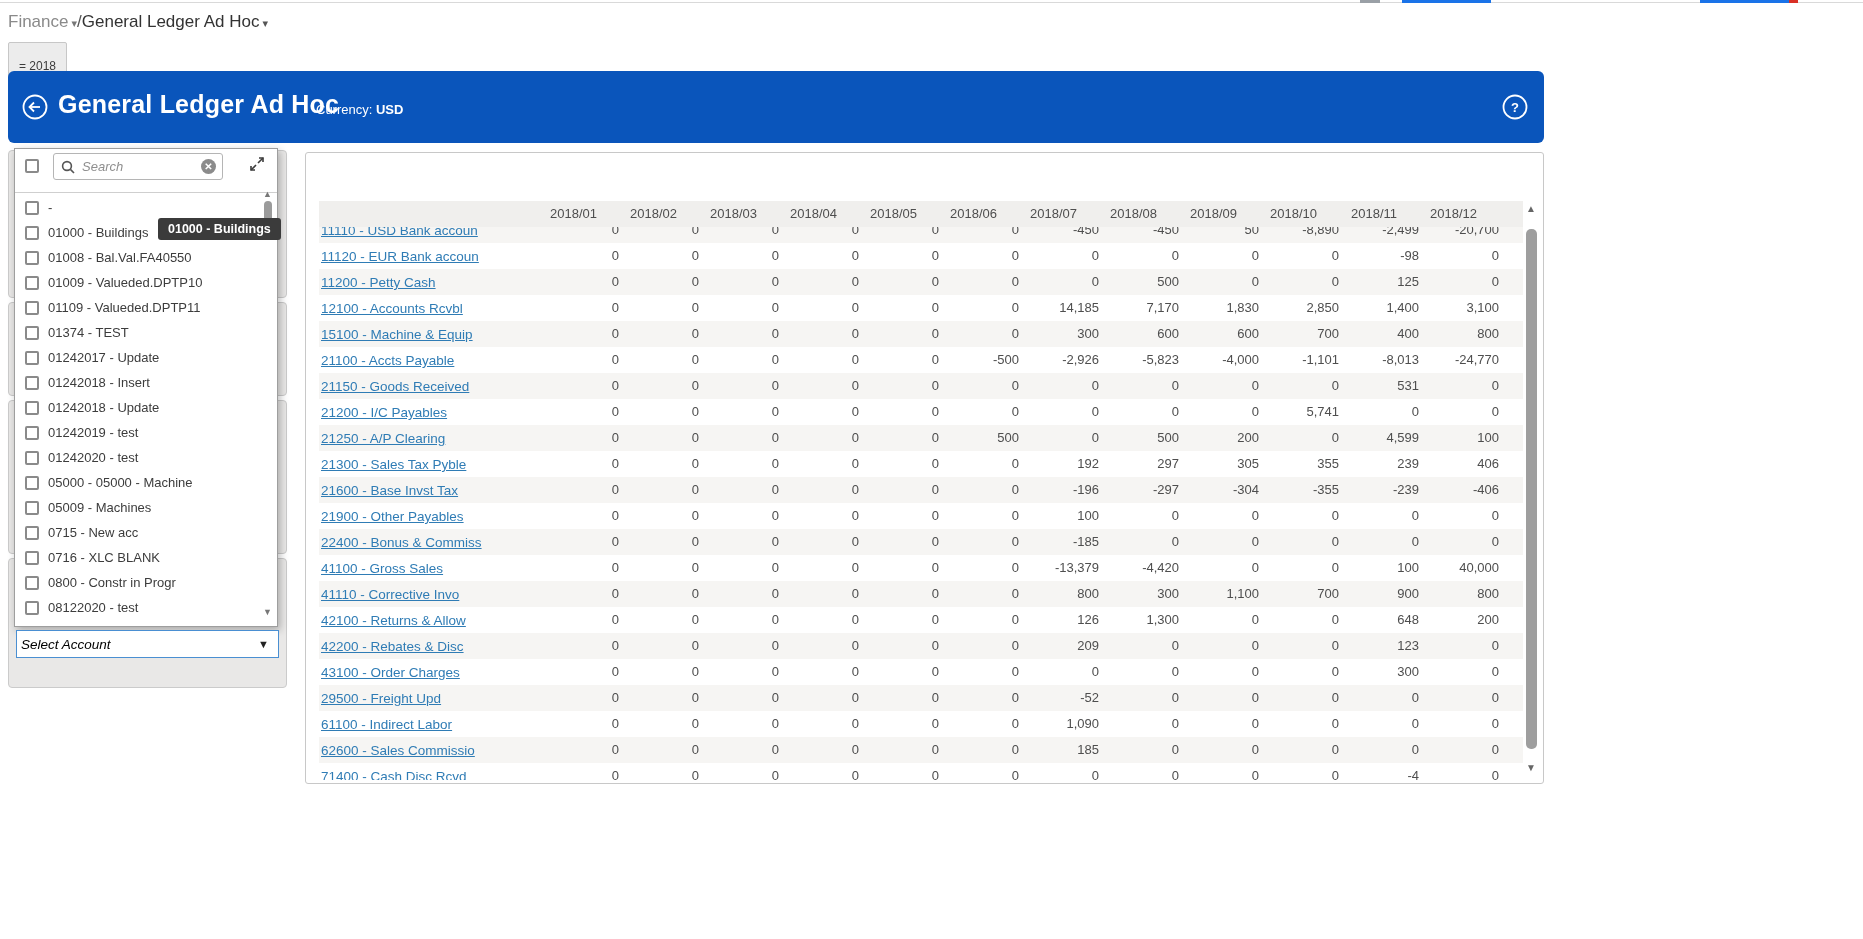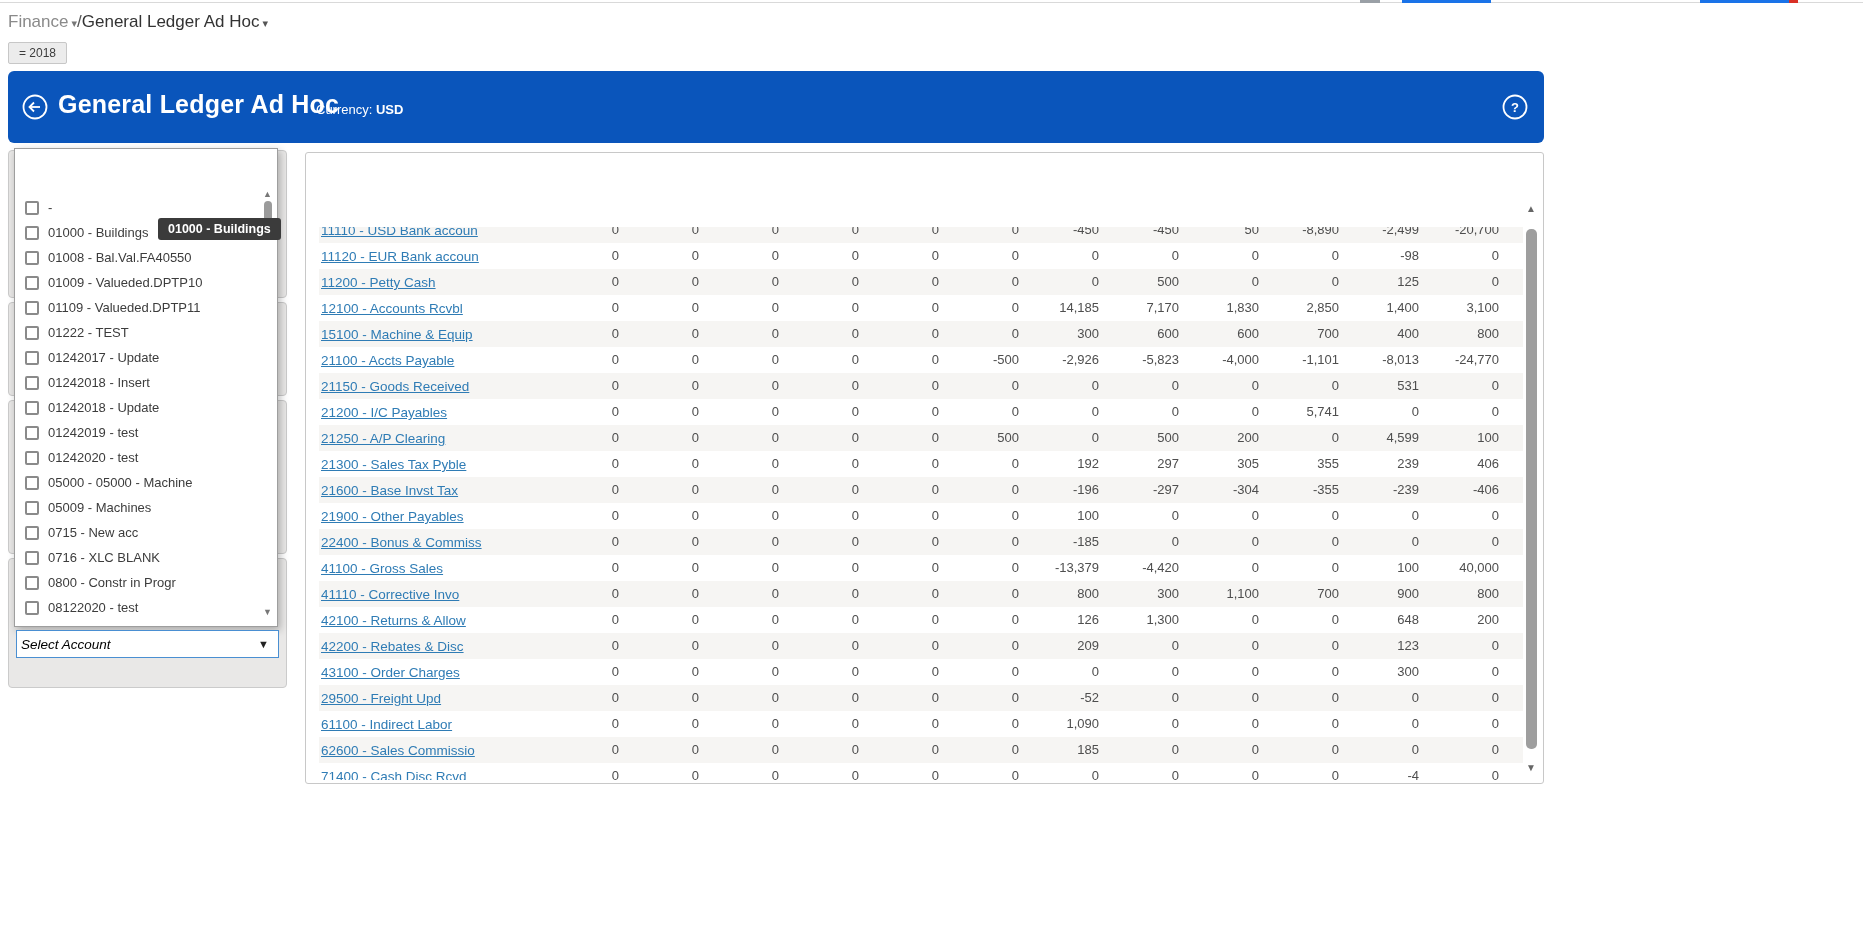--- a/index.html
+++ b/index.html
@@ -12,21 +12,21 @@
   .top-line{position:absolute;left:0;top:2px;width:1863px;height:1px;background:#d9d9d9;}
   .sliver{position:absolute;top:0;height:3px;}
   
   .breadcrumb{position:absolute;left:8px;top:12px;font-size:17px;display:flex;align-items:center;}
   .bc-section{color:#8a8a8a;cursor:pointer;}
   .bc-sep{color:#555;font-size:17px;}
   .bc-page{color:#333;cursor:pointer;}
   .bc-caret{font-size:11px;color:#777;margin-left:3px;}
   
   .chip{position:absolute;left:8px;top:42px;background:#ececec;border:1px solid #c7c7c7;border-radius:2px;
-    font-size:12px;color:#3c3c3c;padding:3px 10px;cursor:pointer;}
+    font-size:12px;color:#3c3c3c;padding:16px 10px;cursor:pointer;}
   
   .bluebar{position:absolute;left:8px;top:71px;width:1536px;height:72px;background:#0a55bb;border-radius:6px;}
   .backbtn{position:absolute;left:14px;top:23px;width:26px;height:26px;cursor:pointer;}
   .title{position:absolute;left:50px;top:19px;color:#fff;font-size:25px;font-weight:600;letter-spacing:.2px;}
   .currency{position:absolute;left:308px;top:31px;color:#fff;font-size:13px;}
   .currency b{font-weight:700;}
   .helpbtn{position:absolute;right:16px;top:23px;width:26px;height:26px;cursor:pointer;}
   
   .greybox{position:absolute;left:8px;width:279px;background:#e9e8e7;border:1px solid #cbcbcb;border-radius:4px;box-sizing:border-box;}
   
@@ -122,20 +122,37 @@
     </svg>
   </div>
 </div>
 
 <div class="greybox" style="top:150px;height:148px;"></div>
 <div class="greybox" style="top:302px;height:94px;"></div>
 <div class="greybox" style="top:400px;height:154px;"></div>
 <div class="greybox" style="top:558px;height:130px;"></div>
 
 <div class="dropcard">
+  <div class="drophead">
+    <span class="cb"></span>
+    <div class="searchbox">
+      <svg class="mag" width="14" height="14" viewBox="0 0 14 14">
+        <circle cx="6" cy="6" r="4.4" fill="none" stroke="#555" stroke-width="1.6"></circle>
+        <line x1="9.4" y1="9.4" x2="13" y2="13" stroke="#555" stroke-width="1.6"></line>
+      </svg>
+      <input type="text" placeholder="Search" style="">
+      <span class="clear-ic">✕</span>
+    </div>
+    <svg class="expand-ic" width="16" height="16" viewBox="0 0 16 16">
+      <line x1="9" y1="7" x2="14" y2="2" stroke="#3c3c3c" stroke-width="1.6"></line>
+      <polyline points="10,2 14,2 14,6" fill="none" stroke="#3c3c3c" stroke-width="1.6"></polyline>
+      <line x1="7" y1="9" x2="2" y2="14" stroke="#3c3c3c" stroke-width="1.6"></line>
+      <polyline points="2,10 2,14 6,14" fill="none" stroke="#3c3c3c" stroke-width="1.6"></polyline>
+    </svg>
+  </div>
   <div class="alist">
       <div class="litem">
         <span class="cb"></span>
         <span class="llabel">-</span>
       </div>
       <div class="litem">
         <span class="cb"></span>
         <span class="llabel">01000 - Buildings</span>
       </div>
       <div class="litem">
@@ -145,21 +162,21 @@
       <div class="litem">
         <span class="cb"></span>
         <span class="llabel">01009 - Valueded.DPTP10</span>
       </div>
       <div class="litem">
         <span class="cb"></span>
         <span class="llabel">01109 - Valueded.DPTP11</span>
       </div>
       <div class="litem">
         <span class="cb"></span>
-        <span class="llabel">01222 - TEST</span>
+        <span class="llabel">01374 - TEST</span>
       </div>
       <div class="litem">
         <span class="cb"></span>
         <span class="llabel">01242017 - Update</span>
       </div>
       <div class="litem">
         <span class="cb"></span>
         <span class="llabel">01242018 - Insert</span>
       </div>
       <div class="litem">
@@ -205,20 +222,35 @@
 </div>
 
 <div class="tooltip">01000 - Buildings</div>
 
 <div class="selacct">
   <span class="ph">Select Account</span>
   <span class="caret">▼</span>
 </div>
 
 <div class="tcard">
+  <div class="mheader">
+    <div class="mh-spacer"></div>
+  <div class="hcell">2018/01</div>
+      <div class="hcell">2018/02</div>
+      <div class="hcell">2018/03</div>
+      <div class="hcell">2018/04</div>
+      <div class="hcell">2018/05</div>
+      <div class="hcell">2018/06</div>
+      <div class="hcell">2018/07</div>
+      <div class="hcell">2018/08</div>
+      <div class="hcell">2018/09</div>
+      <div class="hcell">2018/10</div>
+      <div class="hcell">2018/11</div>
+      <div class="hcell">2018/12</div>
+    </div>
   <div class="tviewport">
       <div class="trow odd">
         <div class="acell"><a class="acct">11110 - USD Bank accoun</a></div>
         <div class="vcell">0</div>
         <div class="vcell">0</div>
         <div class="vcell">0</div>
         <div class="vcell">0</div>
         <div class="vcell">0</div>
         <div class="vcell">0</div>
         <div class="vcell">-450</div>

